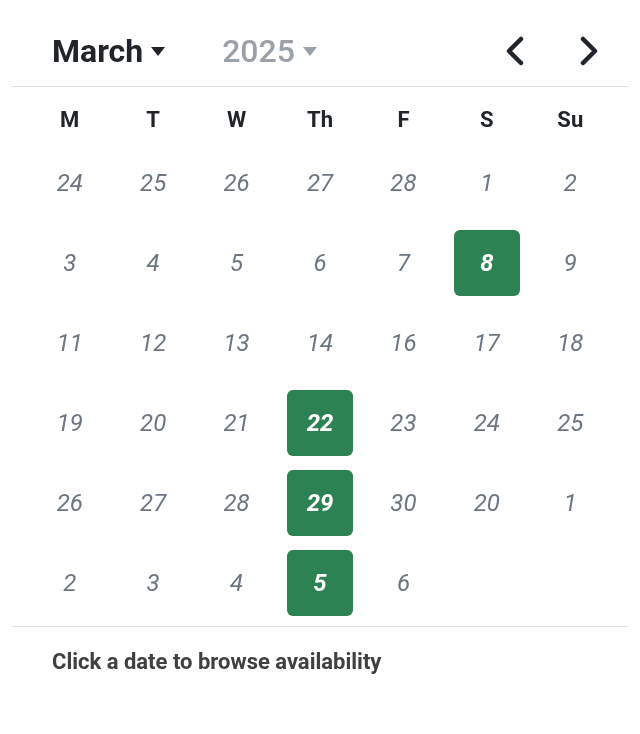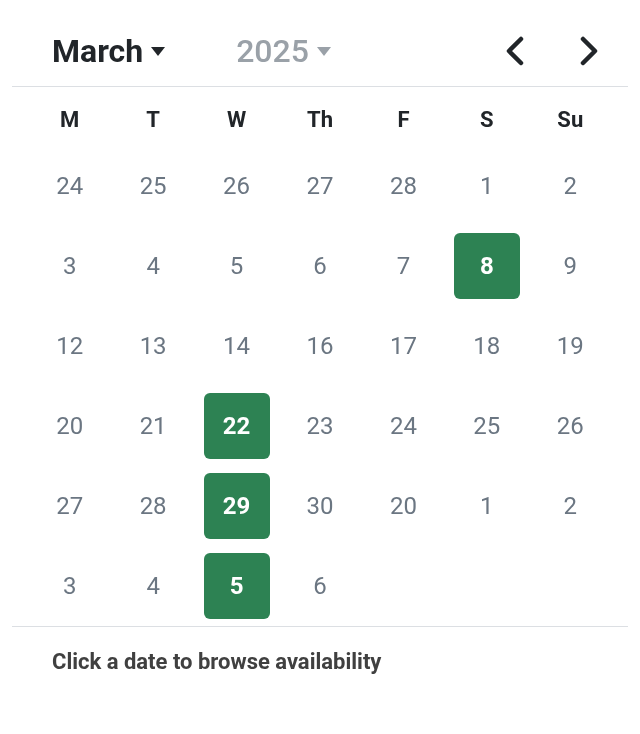--- a/index.html
+++ b/index.html
@@ -18,21 +18,21 @@
     }
     .calendar-header {
       display: flex;
       align-items: center;
       justify-content: space-between;
       padding: 20px 20px 16px 40px;
     }
     .month-year-group {
       display: flex;
       align-items: center;
-      gap: 24px;
+      gap: 10px;
     }
     .month-selector {
       display: flex;
       align-items: center;
       gap: 8px;
       cursor: pointer;
     }
     .month-label {
       font-size: 32px;
       font-weight: 700;
@@ -90,23 +90,24 @@
     .day-header {
       text-align: center;
       font-size: 22px;
       font-weight: 700;
       color: #212529;
       padding: 20px 0 14px 0;
     }
     .day-cell {
       height: 80px;
       display: flex;
-      align-items: center;
+      align-items: flex-start;
       justify-content: center;
       padding: 4px;
+      font-style: italic;
     }
     .day-number {
       width: 66px;
       height: 66px;
       display: flex;
       align-items: center;
       justify-content: center;
       font-size: 24px;
       font-weight: 400;
       color: #6b7682;
@@ -201,20 +202,23 @@
       <div class="day-cell">
         <div class="day-number">7</div>
       </div>
       <div class="day-cell">
         <div class="day-number available">8</div>
       </div>
       <div class="day-cell">
         <div class="day-number">9</div>
       </div>
       <div class="day-cell">
+        <div class="day-number">11</div>
+      </div>
+      <div class="day-cell">
         <div class="day-number">12</div>
       </div>
       <div class="day-cell">
         <div class="day-number">13</div>
       </div>
       <div class="day-cell">
         <div class="day-number">14</div>
       </div>
       <div class="day-cell">
         <div class="day-number">16</div>

